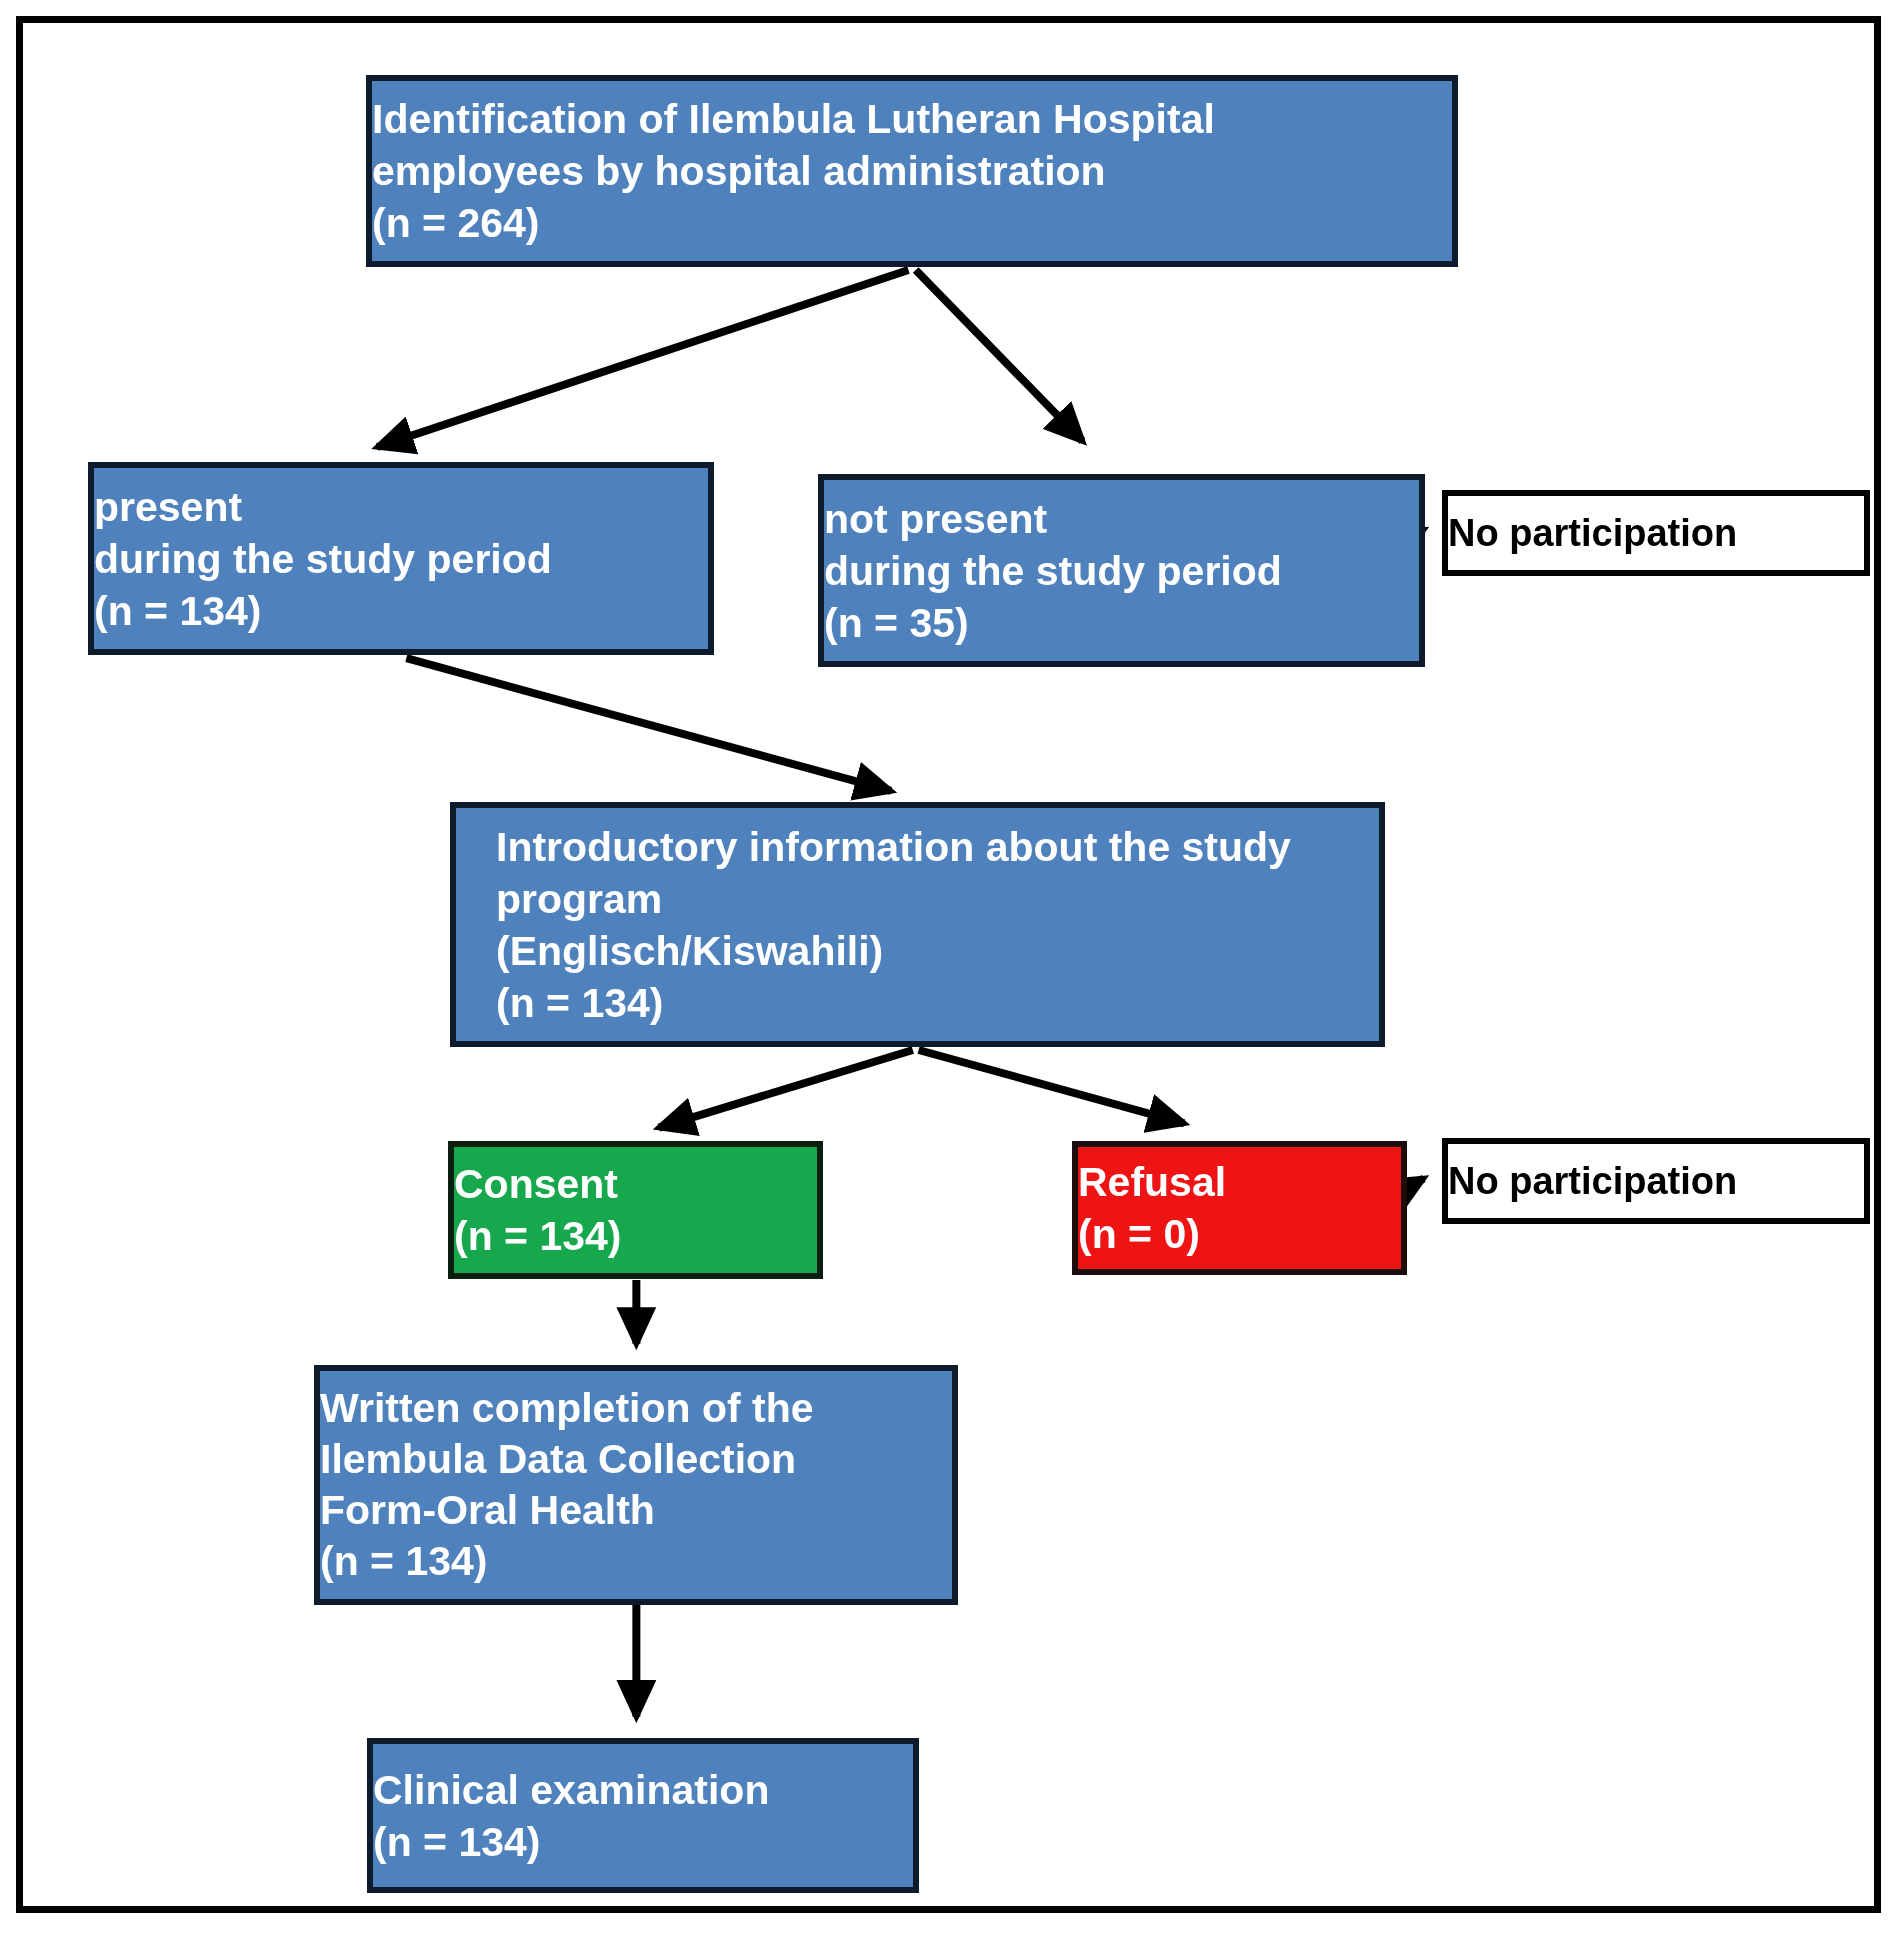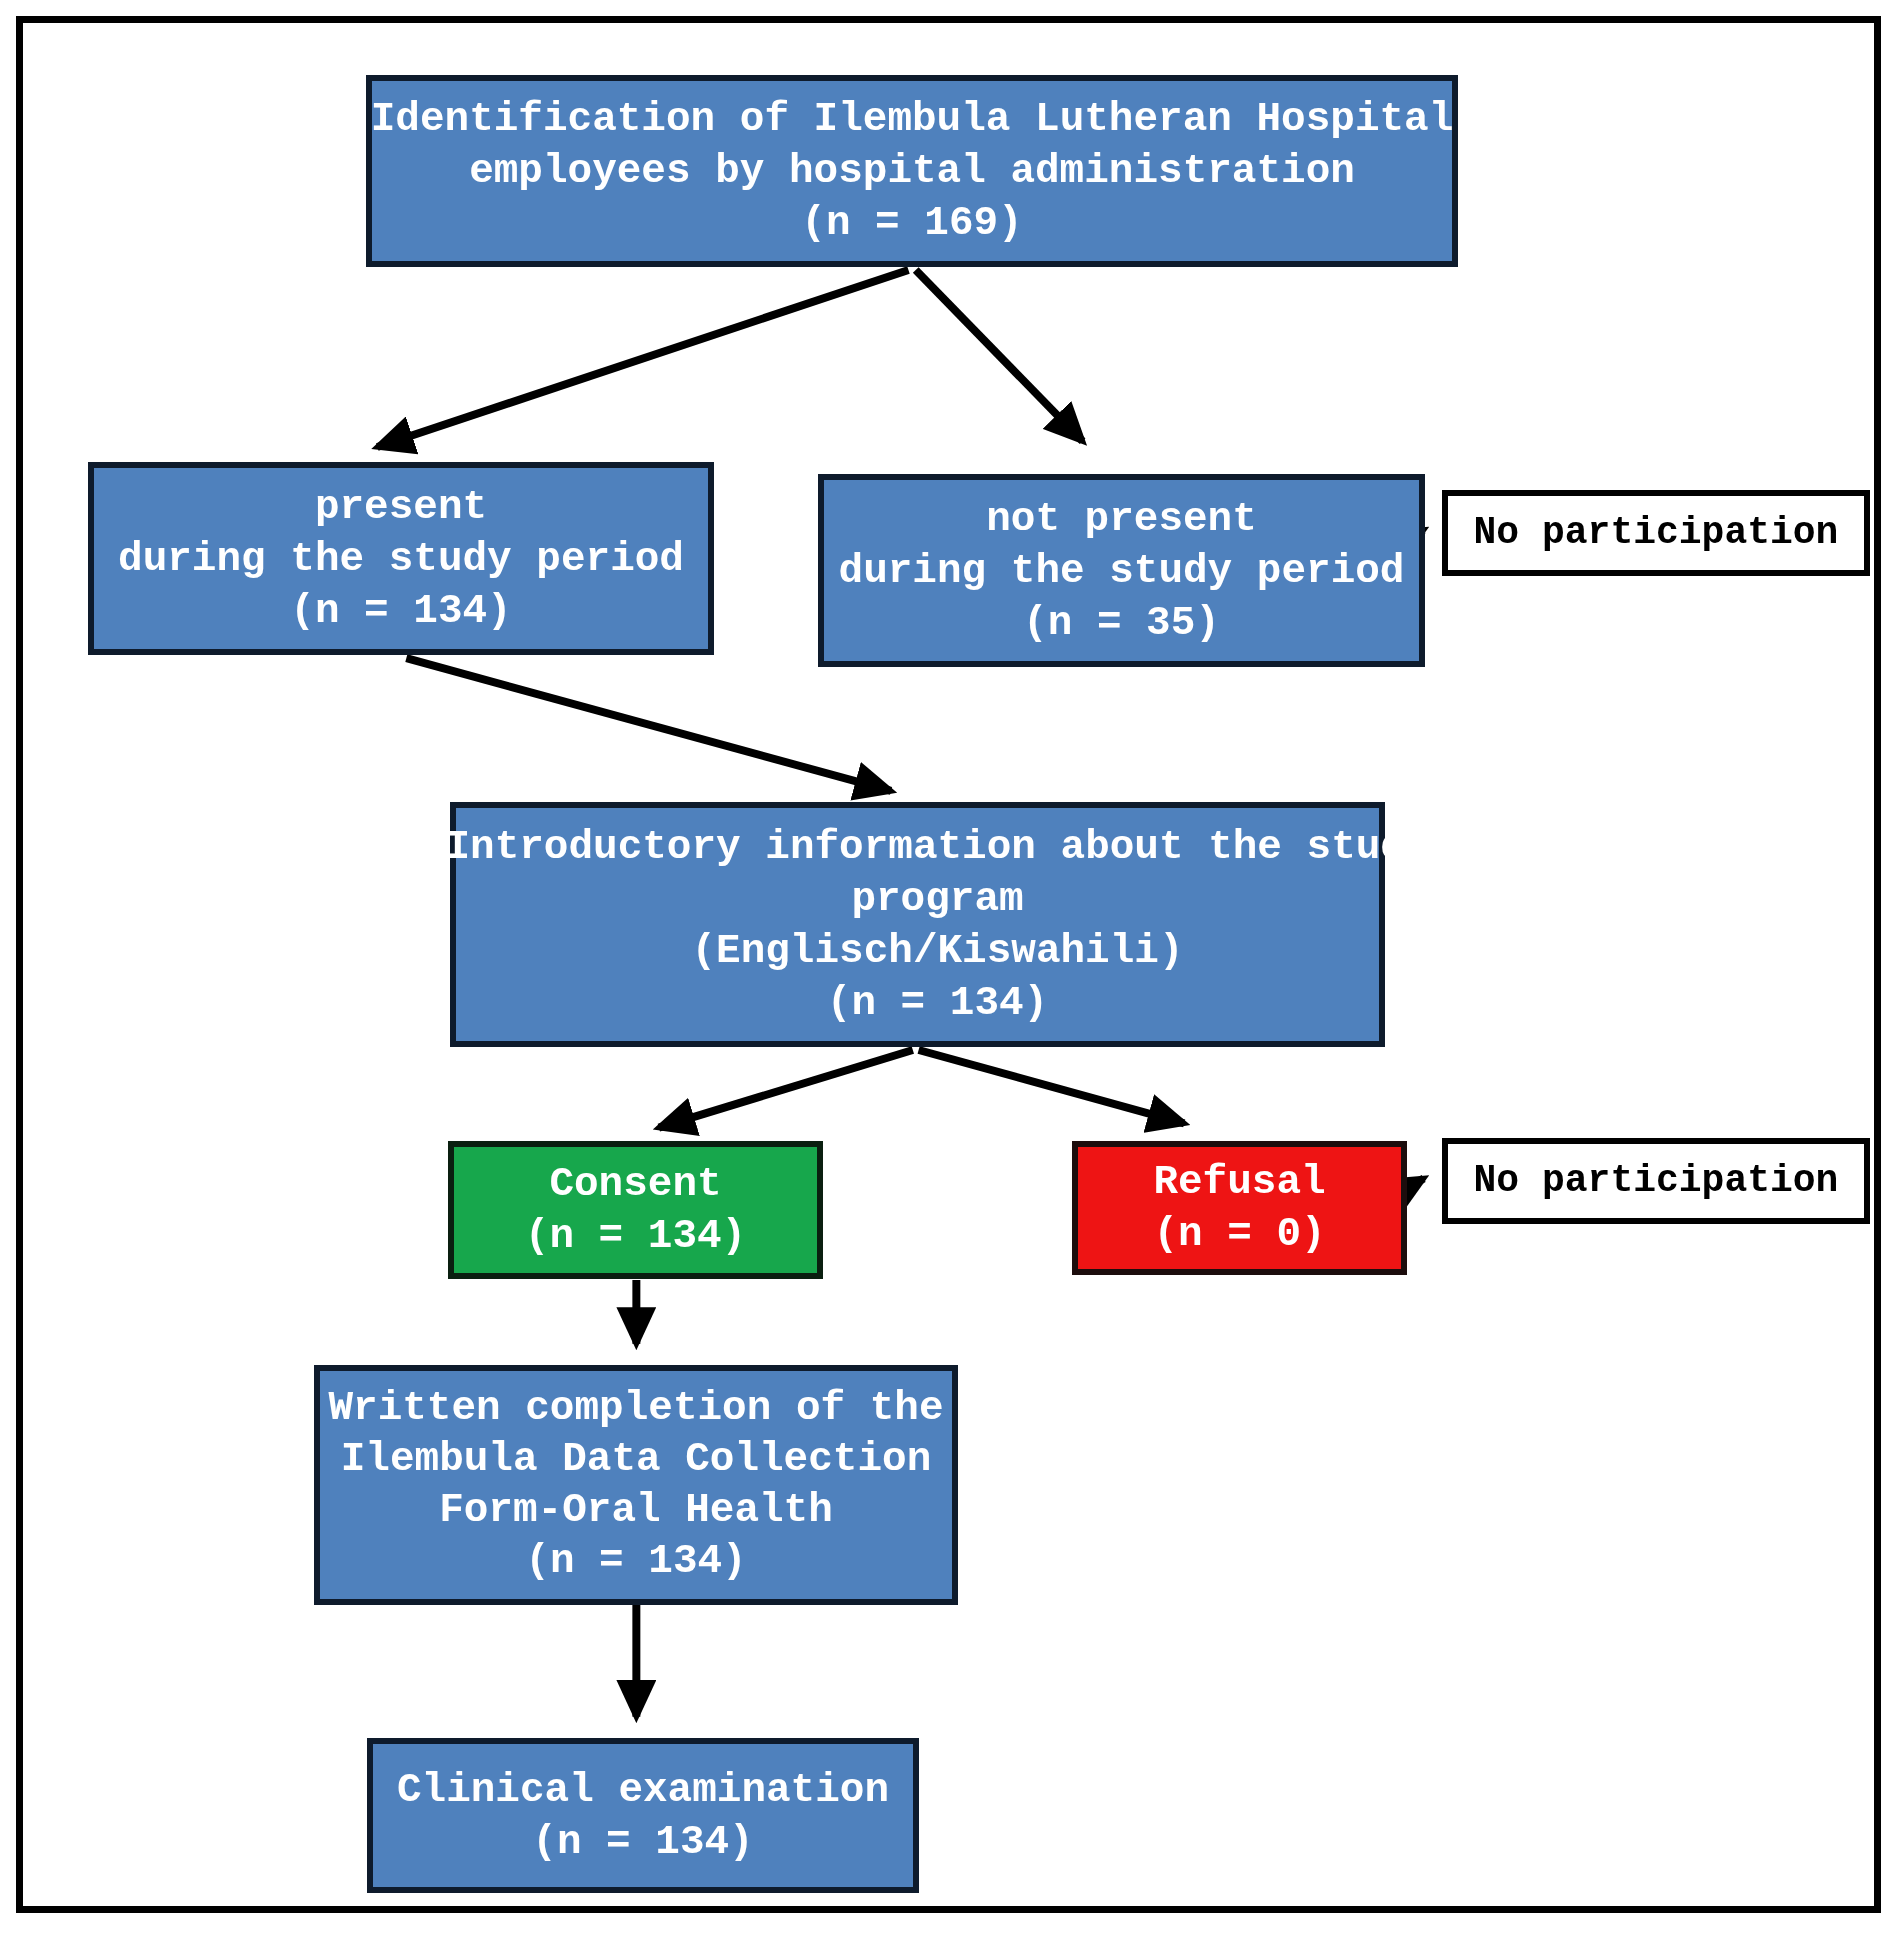--- a/index.html
+++ b/index.html
@@ -39,24 +39,23 @@
   }
   .arrows{
     position:absolute;left:0;top:0;width:1904px;height:1936px;
   }
   .node{
     position:absolute;
     box-sizing:border-box;
     display:flex;
     flex-direction:column;
     justify-content:center;
-    align-items:center;
+    align-items:flex-start;
     text-align:center;
     font-weight:bold;
-    font-family:Liberation Mono, monospace;
   }
   .node .line{display:block;white-space:nowrap;}
   .node.blue{
     background:var(--node-blue);
     border:6.5px solid var(--border-blue-node);
     color:var(--text-light);
     font-size:41px;line-height:52px;
   }
   .node.green{
     background:var(--node-green);
@@ -98,21 +97,21 @@
     <path d="M 1258 1447 L 908 1554" stroke="#000000" stroke-width="11" fill="none" marker-end="url(#ah)"></path>
     <path d="M 1266 1447 L 1632 1548" stroke="#000000" stroke-width="11" fill="none" marker-end="url(#ah)"></path>
     <path d="M 1902 1658 L 1962 1624" stroke="#000000" stroke-width="11" fill="none" marker-end="url(#ah)"></path>
     <path d="M 877 1764 L 877 1852" stroke="#000000" stroke-width="11" fill="none" marker-end="url(#ah)"></path>
     <path d="M 877 2168 L 877 2366" stroke="#000000" stroke-width="11" fill="none" marker-end="url(#ah)"></path>
   </svg>
 
   <div class="node blue" style="left:366px;top:75px;width:1092px;height:192px;">
     <span class="line">Identification of Ilembula Lutheran Hospital</span>
     <span class="line">employees by hospital administration</span>
-    <span class="line">(n = 169)</span>
+    <span class="line">(n = 264)</span>
   </div>
 
   <div class="node blue" style="left:64px;top:462px;width:626px;height:193px;margin-left:24px;">
     <span class="line">present</span>
     <span class="line">during the study period</span>
     <span class="line">(n = 134)</span>
   </div>
 
   <div class="node blue" style="left:818px;top:474px;width:607px;height:193px;">
     <span class="line">not present</span>

